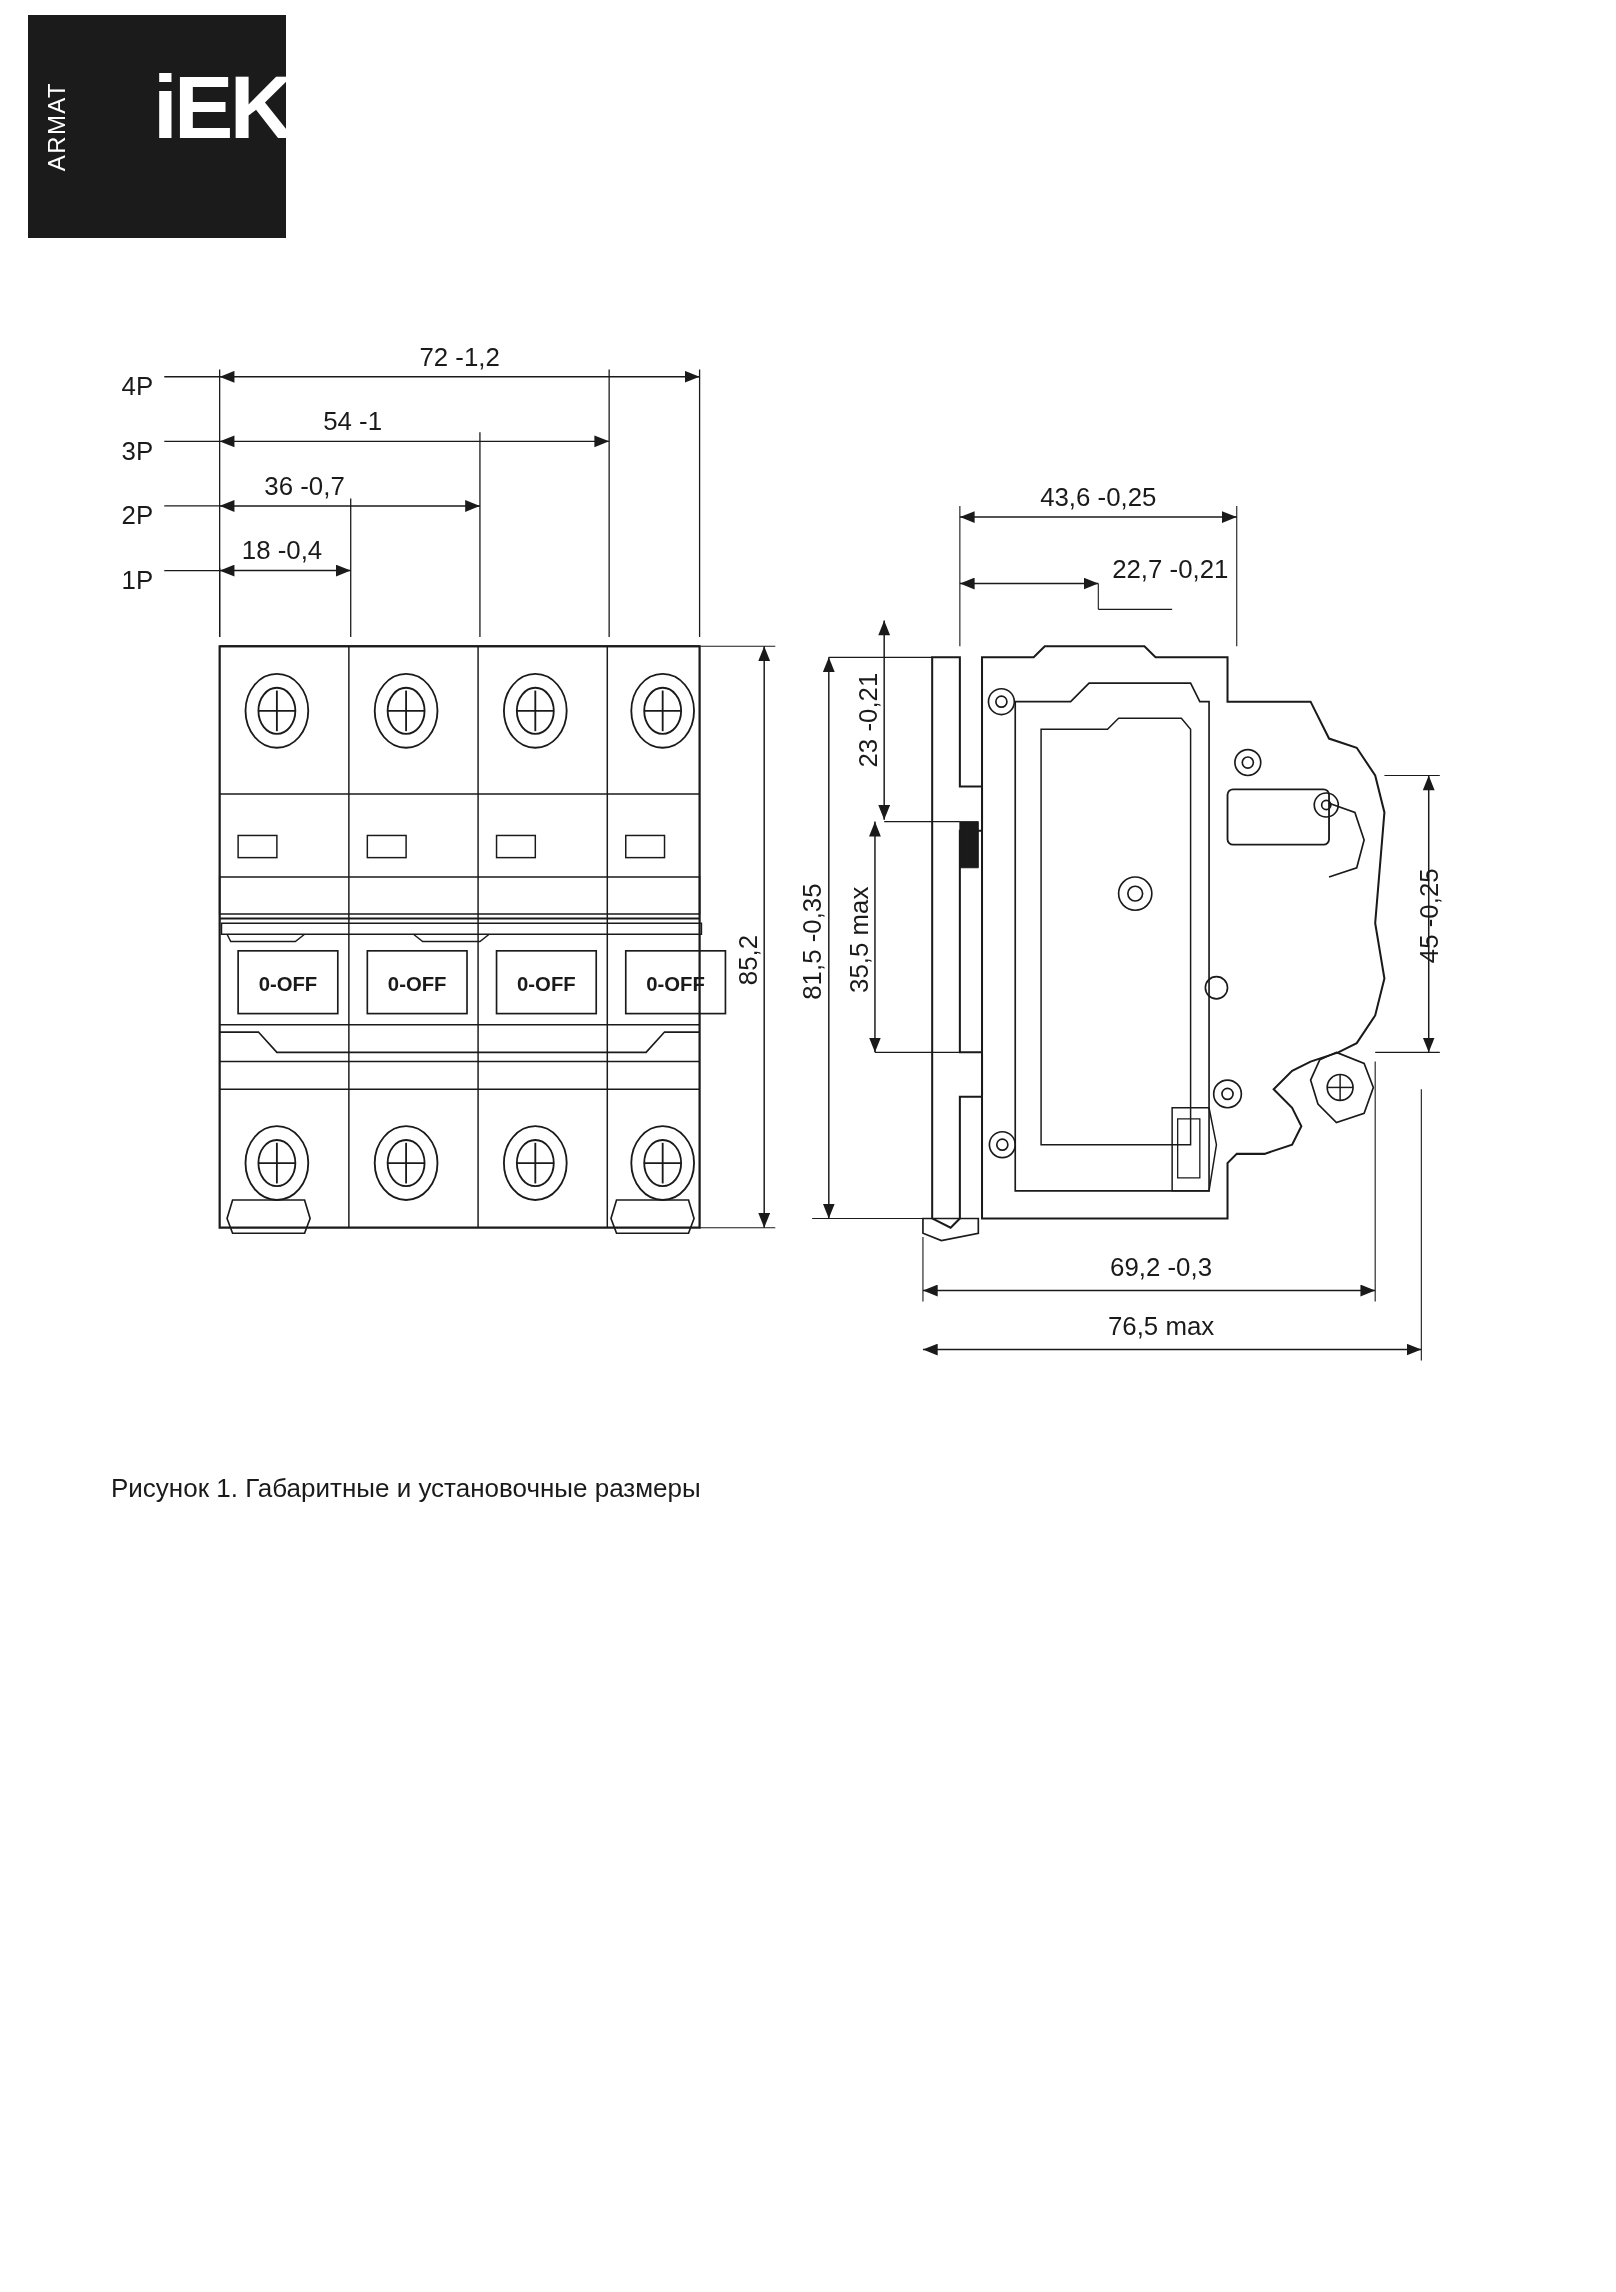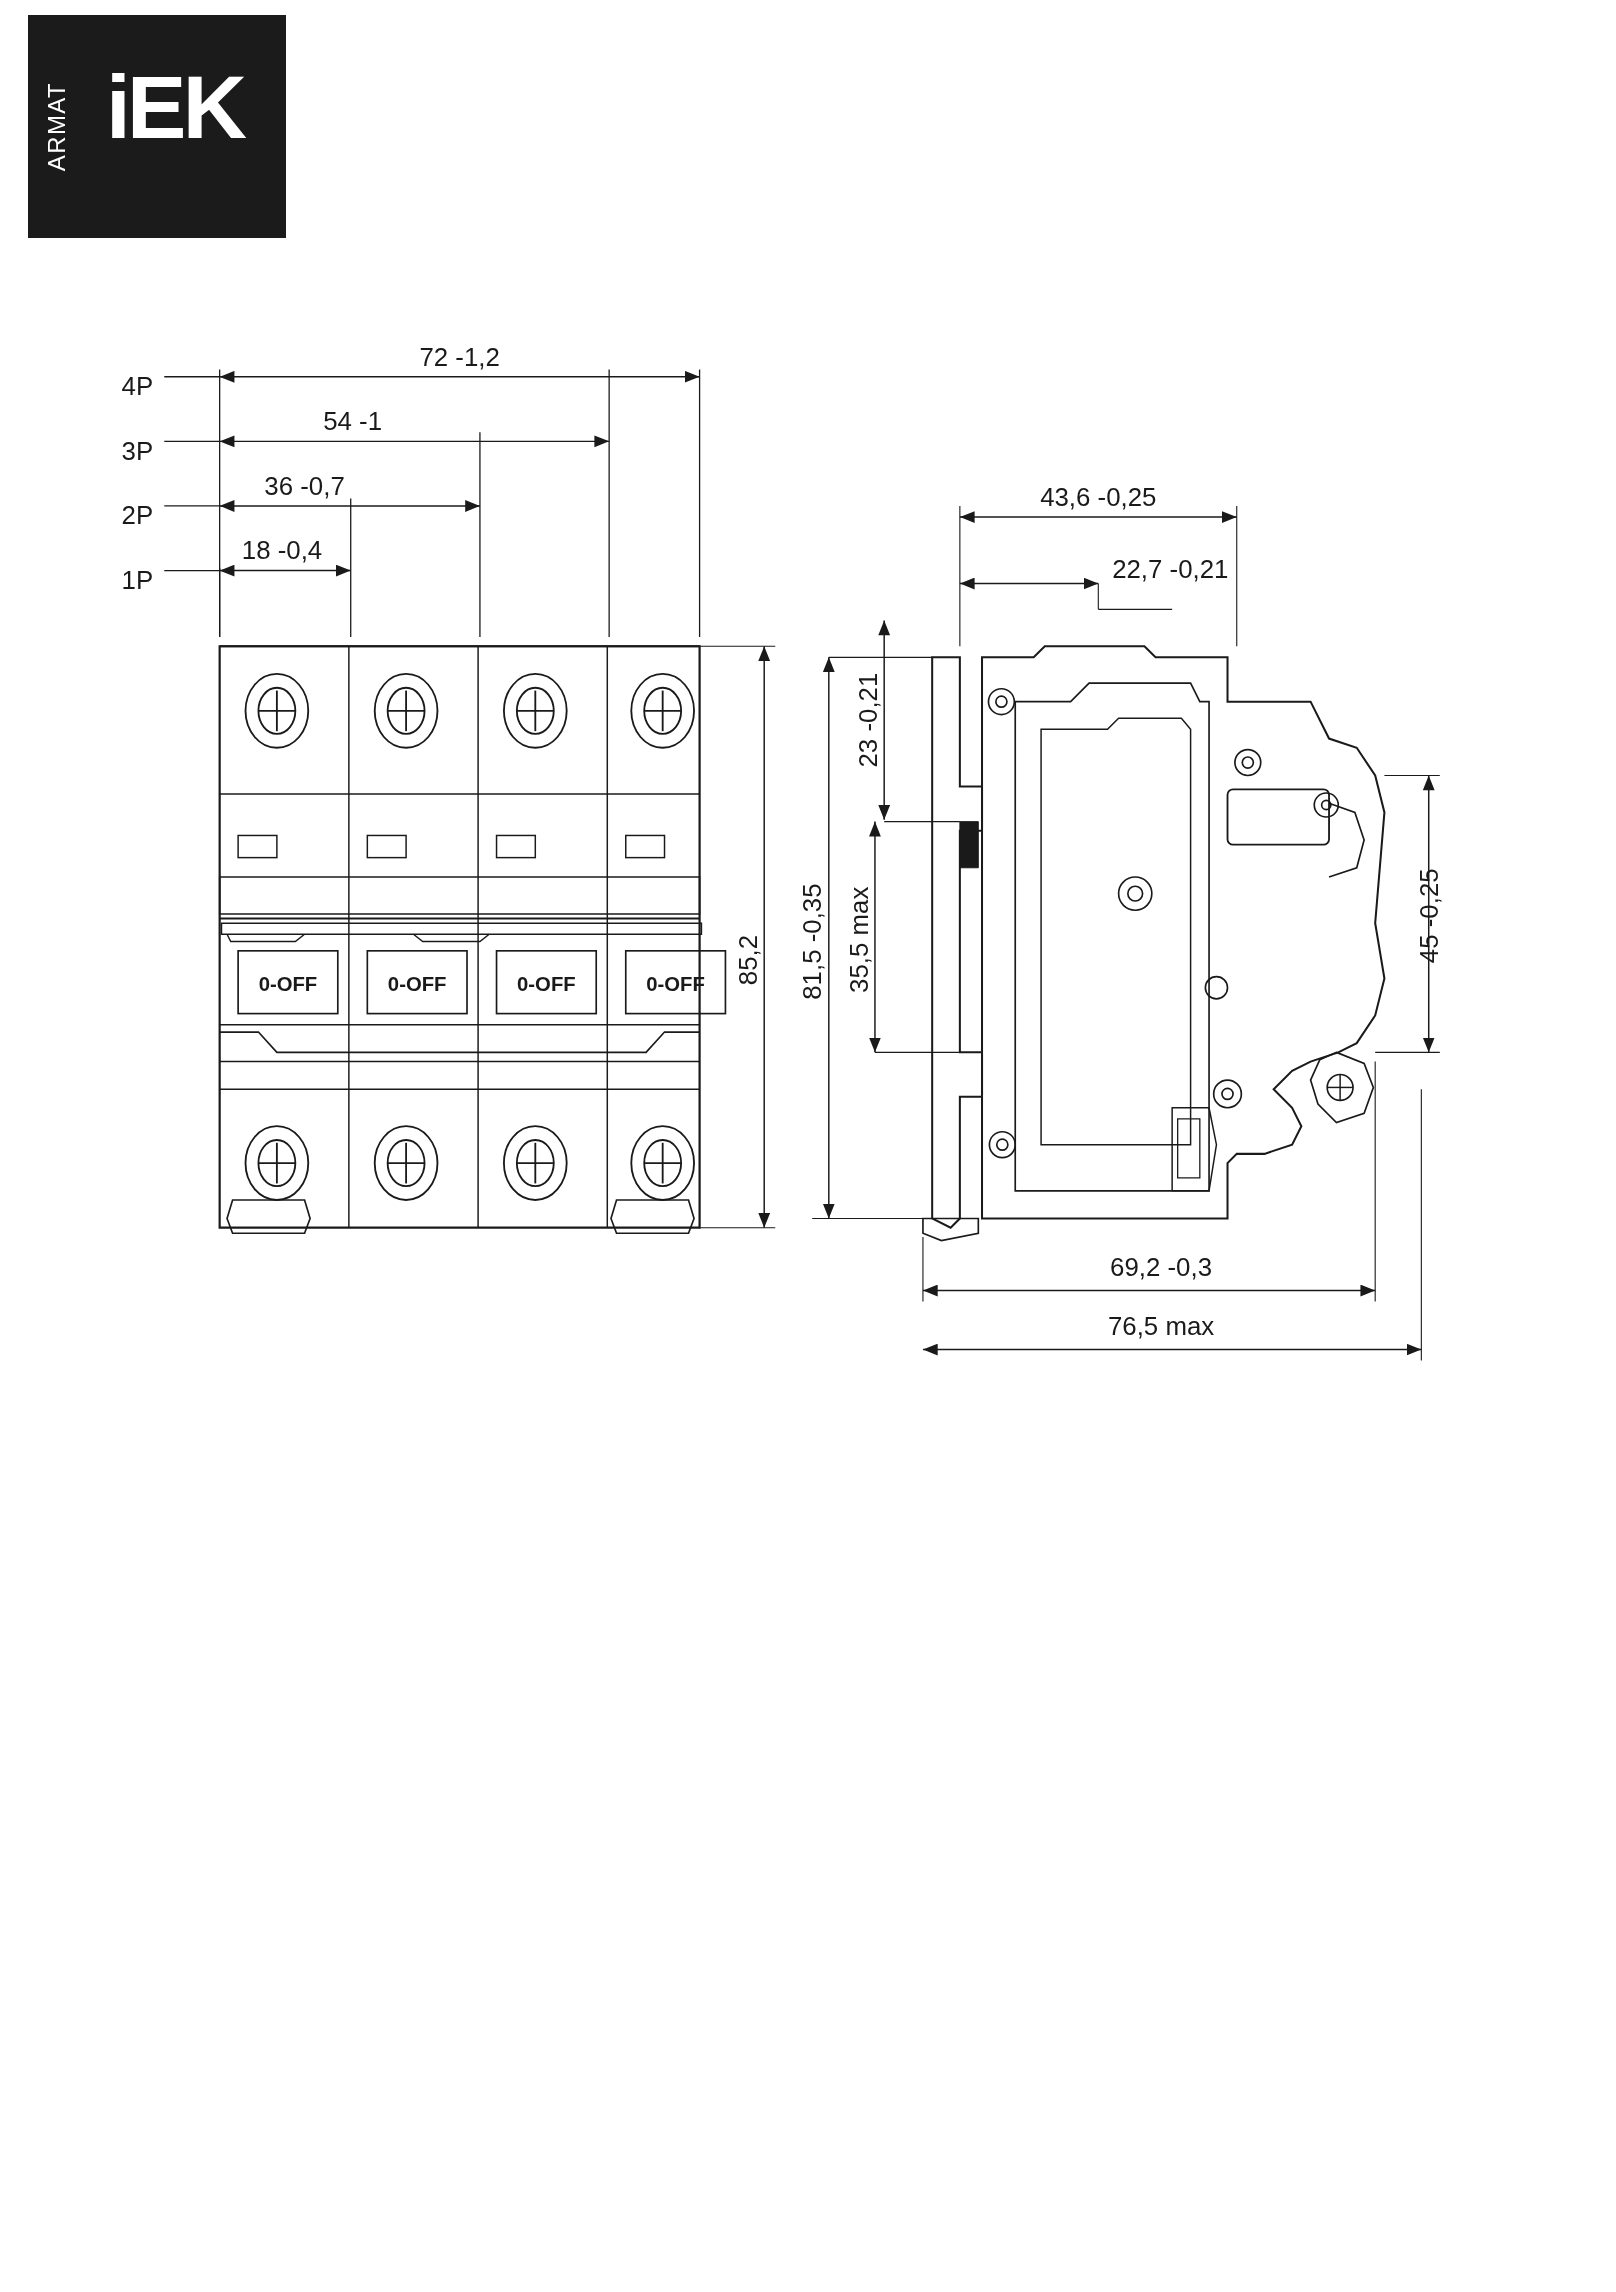--- a/index.html
+++ b/index.html
@@ -56,20 +56,21 @@
     color: #ffffff;
     font-size: 89px;
     font-weight: 700;
     letter-spacing: -3.7px;
     line-height: 102px;
     font-style: italic;
   }
   .brand-logo .i-bar {
     display: inline-block;
     font-style: normal;
+    margin-left: 47px;
   }
 
   
   .drawing {
     position: absolute;
     left: 0;
     top: 0;
     width: 1617px;
     height: 2293px;
   }
@@ -321,15 +322,16 @@
       <text transform="translate(950,780) rotate(-90)" text-anchor="middle">23 -0,21</text>
       <text transform="translate(940,1018) rotate(-90)" text-anchor="middle">35,5 max</text>
       <text transform="translate(890,1020) rotate(-90)" text-anchor="middle">81,5 -0,35</text>
       <text transform="translate(1558,992) rotate(-90)" text-anchor="middle">45 -0,25</text>
       <text x="1258" y="1382" text-anchor="middle">69,2 -0,3</text>
       <text x="1258" y="1446" text-anchor="middle">76,5 max</text>
     </g>
   </svg>
   </div>
 
+  <div class="caption">Рисунок 1. Габаритные и установочные размеры</div>
 
 </div>
 
 
 </body></html>

